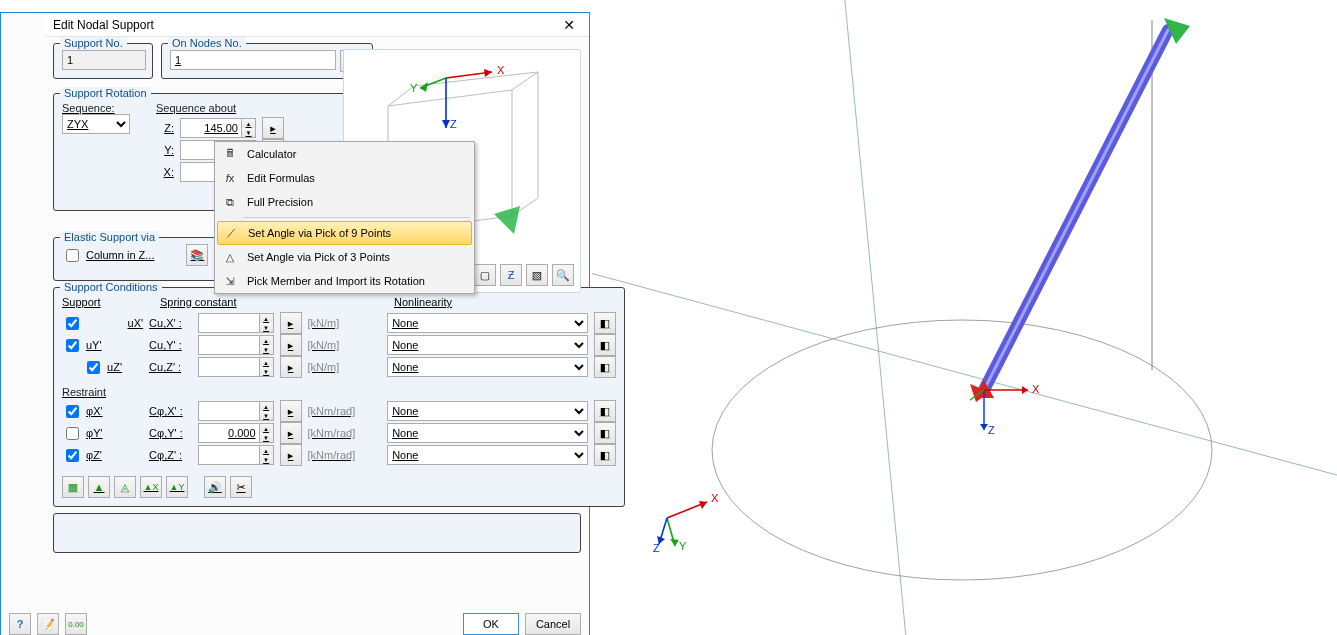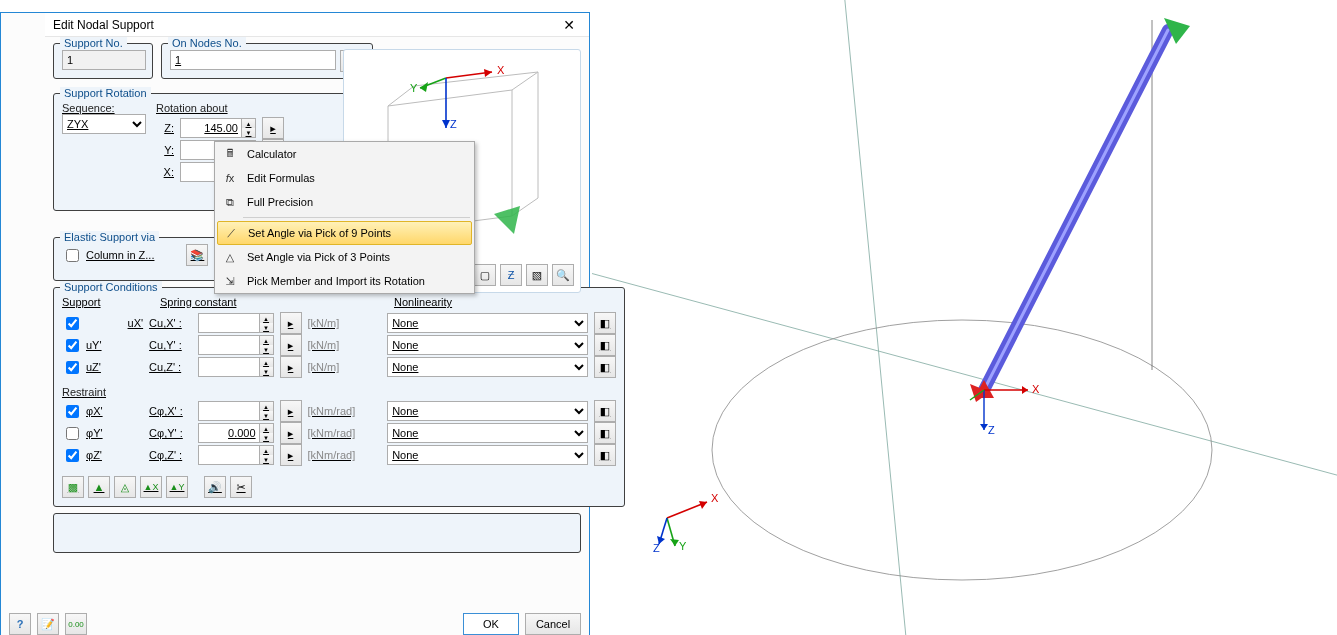--- a/index.html
+++ b/index.html
@@ -132,26 +132,26 @@
           </span>
         </div>
       </div>
     </div>
 
     <div class="fieldset" style="width:320px; height:118px;margin-top:8px;">
       <span class="legend">Support Rotation</span>
       <div class="row">
         <div class="col" style="width:86px; ">
           <span class="lbl">Sequence:</span>
-          <select class="sel" style="width:84px;">
+          <select class="sel" style="width:68px;">
             <option>ZYX</option>
           </select>
         </div>
         <div class="col" style="gap:3px;">
-          <span class="lbl">Rotation about</span>
+          <span class="lbl">Sequence about</span>
           <div id="rot-axes">
               <div class="sc-row">
      <span style="width:18px;text-align:right;">Z:</span>
      <span class="spin">
        <input value="145.00" style="">
        <span class="arrows">
                     <span>▲</span>
                     <span>▼</span>
                   </span>
      </span>
@@ -237,21 +237,21 @@
                 <span>▼</span>
               </span>
        </span>
        <span class="btn square">▸</span>
        <span class="sc-unit">[kN/m]</span>
        <span style="width:14px;"></span>
        <select class="sc-nonlin"><option>None</option></select>
        <span class="btn square">◧</span>
      </div>
           <div class="sc-row">
-       <label class="cb" style="width:84px;">
+       <label class="cb" style="width:84px;justify-content:center;">
          <input type="checkbox" checked="" style=""> 
               <span>uZ'</span>
        </label>
        <span class="sc-label">Cu,Z' :</span>
        <span class="spin">
          <input class="ro" value="" readonly="" style="">
          <span class="arrows">
                 <span>▲</span>
                 <span>▼</span>
               </span>

